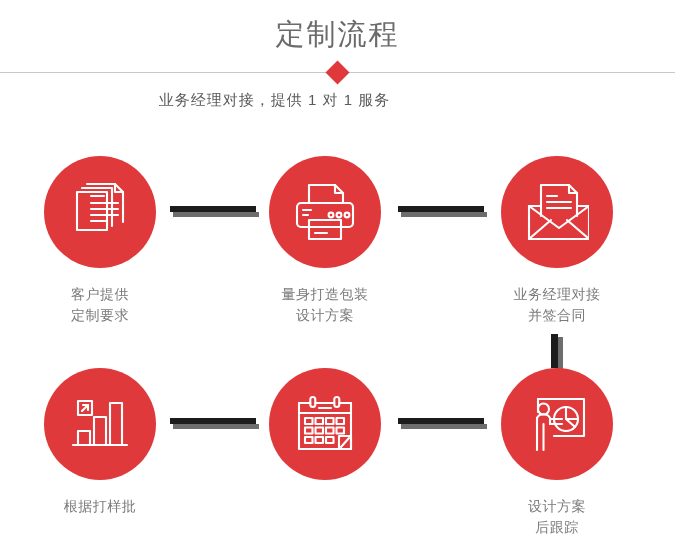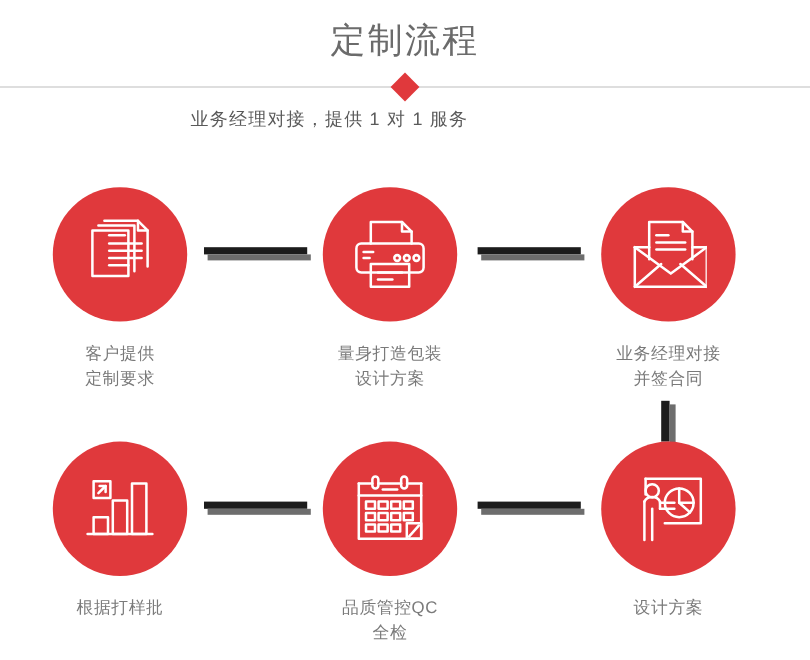--- a/index.html
+++ b/index.html
@@ -288,24 +288,20 @@
           <rect x="31" y="32.5" width="7.5" height="6"></rect>
           <rect x="41.5" y="32.5" width="7.5" height="6"></rect>
           <rect x="10" y="42" width="7.5" height="6"></rect>
           <rect x="20.5" y="42" width="7.5" height="6"></rect>
           <rect x="31" y="42" width="7.5" height="6"></rect>
           <path d="M44 41 H56 V54 H44 Z"></path>
           <path d="M46 52 L54 43"></path>
         </svg>
       </span>
     </div>
-    <div class="step-label">
-      <span class="ln">品质管控QC</span>
-      <span class="ln">全检</span>
-    </div>
   </div>
 
   <div class="step r2 c3">
     <div class="step-circle">
       <span>
         <svg width="62" height="60" viewBox="0 0 62 60" fill="none" stroke="#ffffff" stroke-width="2.1" stroke-linejoin="round" stroke-linecap="round">
           <path d="M12 5 H58 V42 H28"></path>
           <path d="M12 5 V18"></path>
           <circle cx="40" cy="25" r="12"></circle>
           <path d="M40 13 V25 H52"></path>
@@ -314,16 +310,17 @@
           <path d="M11 24 A7 6 0 0 1 24 24 V30"></path>
           <path d="M24 25 L36 25"></path>
           <path d="M24 30 L36 30"></path>
           <path d="M11 24 V56"></path>
           <path d="M17.5 30 V56"></path>
         </svg>
       </span>
     </div>
     <div class="step-label">
       <span class="ln">设计方案</span>
+      <span class="ln">后跟踪</span>
     </div>
   </div>
 
 </div>
 
 </body></html>

